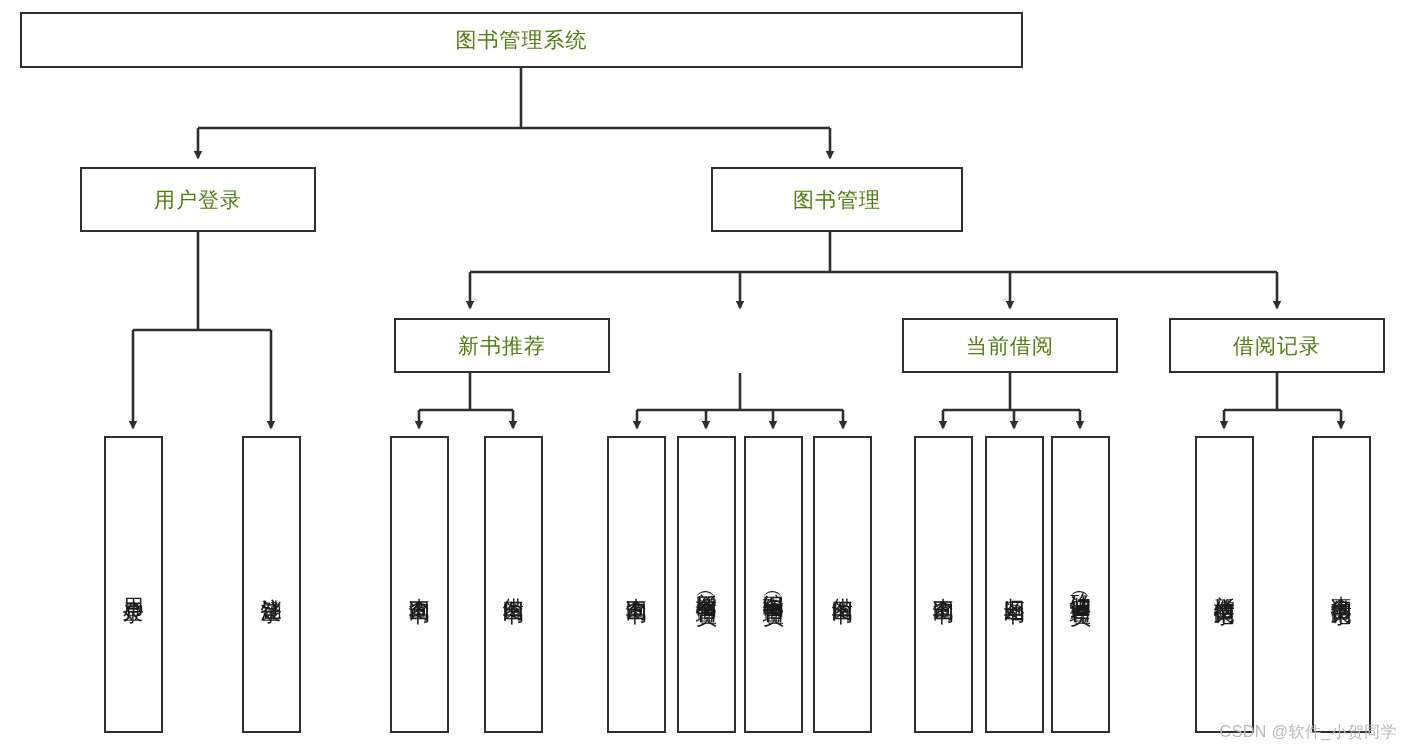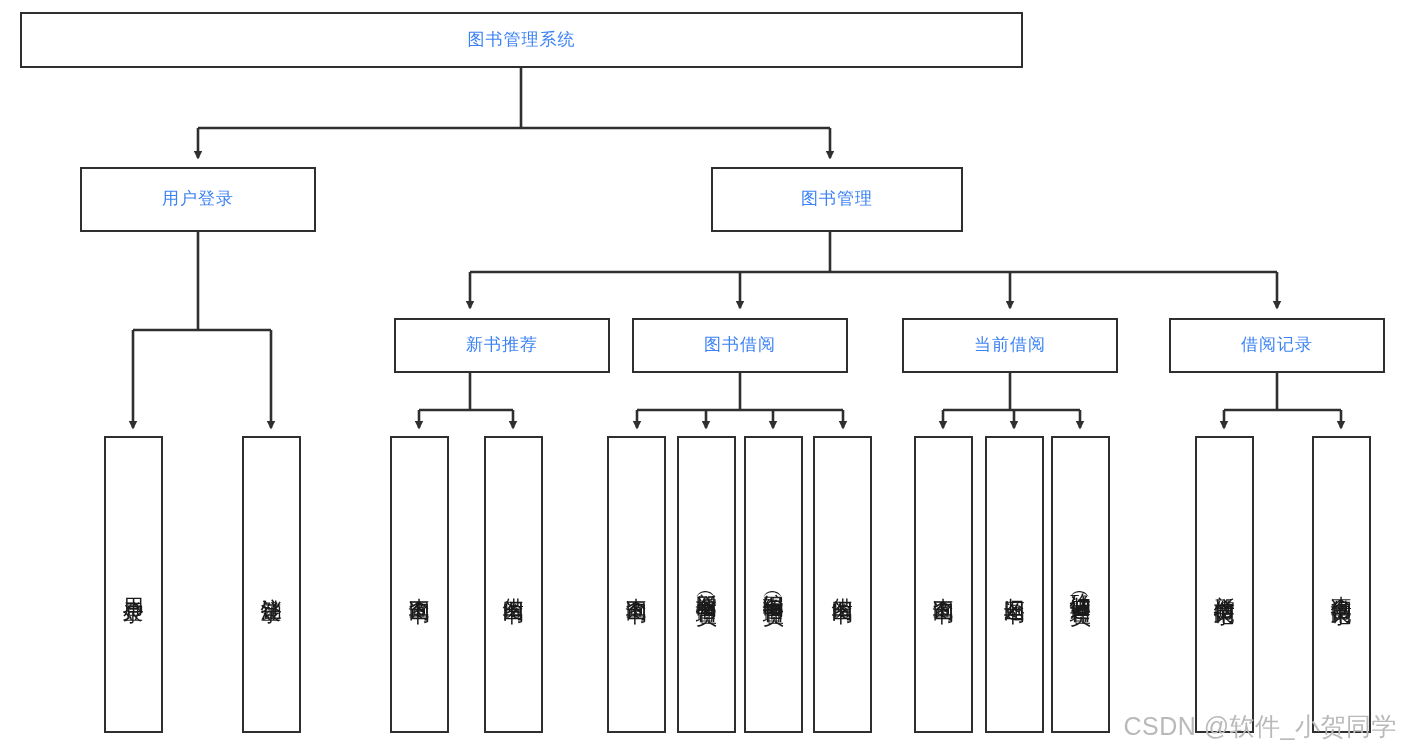--- a/index.html
+++ b/index.html
@@ -29,22 +29,22 @@
   .node-box {
     position: absolute;
     box-sizing: border-box;
     border: 2px solid #2f2f2f;
     background: #ffffff;
     display: flex;
     align-items: center;
     justify-content: center;
   }
   .node-label-h {
-    font-size: 17px;
-    color: #3b82f6;
+    font-size: 21px;
+    color: #4d7c0f;
     letter-spacing: 1px;
     line-height: 1.1;
     white-space: nowrap;
   }
   .leaf-box {
     position: absolute;
     box-sizing: border-box;
     border: 2px solid #2f2f2f;
     background: #ffffff;
     display: flex;
@@ -59,21 +59,21 @@
     writing-mode: vertical-rl;
     text-orientation: upright;
     letter-spacing: 2px;
     white-space: nowrap;
     text-align: center;
   }
   .watermark {
     position: absolute;
     right: 8px;
     bottom: 4px;
-    font-size: 25px;
+    font-size: 16px;
     color: #b9b9b9;
     white-space: nowrap;
     letter-spacing: 0.5px;
   }
 </style>
 </head>
 <body>
 
 <div id="diagram-root">
 
@@ -137,23 +137,20 @@
   </div>
 
   <div class="node-box" style="left:711px; top:167px; width:252px; height:65px;">
     <span class="node-label-h">图书管理</span>
   </div>
 
   <div class="node-box" style="left:362px; top:318px; width:216px; height:55px;margin-left:32px;">
     <span class="node-label-h">新书推荐</span>
   </div>
 
-  <div class="node-box" style="left:632px; top:318px; width:216px; height:55px;">
-    <span class="node-label-h">图书借阅</span>
-  </div>
 
   <div class="node-box" style="left:1169px; top:318px; width:216px; height:55px;">
     <span class="node-label-h">借阅记录</span>
   </div>
 
   <div class="node-box" style="left:902px; top:318px; width:216px; height:55px;">
     <span class="node-label-h">当前借阅</span>
   </div>
 
   <div class="leaf-box" style="left:104px; top:436px; width:59px; height:297px;">

